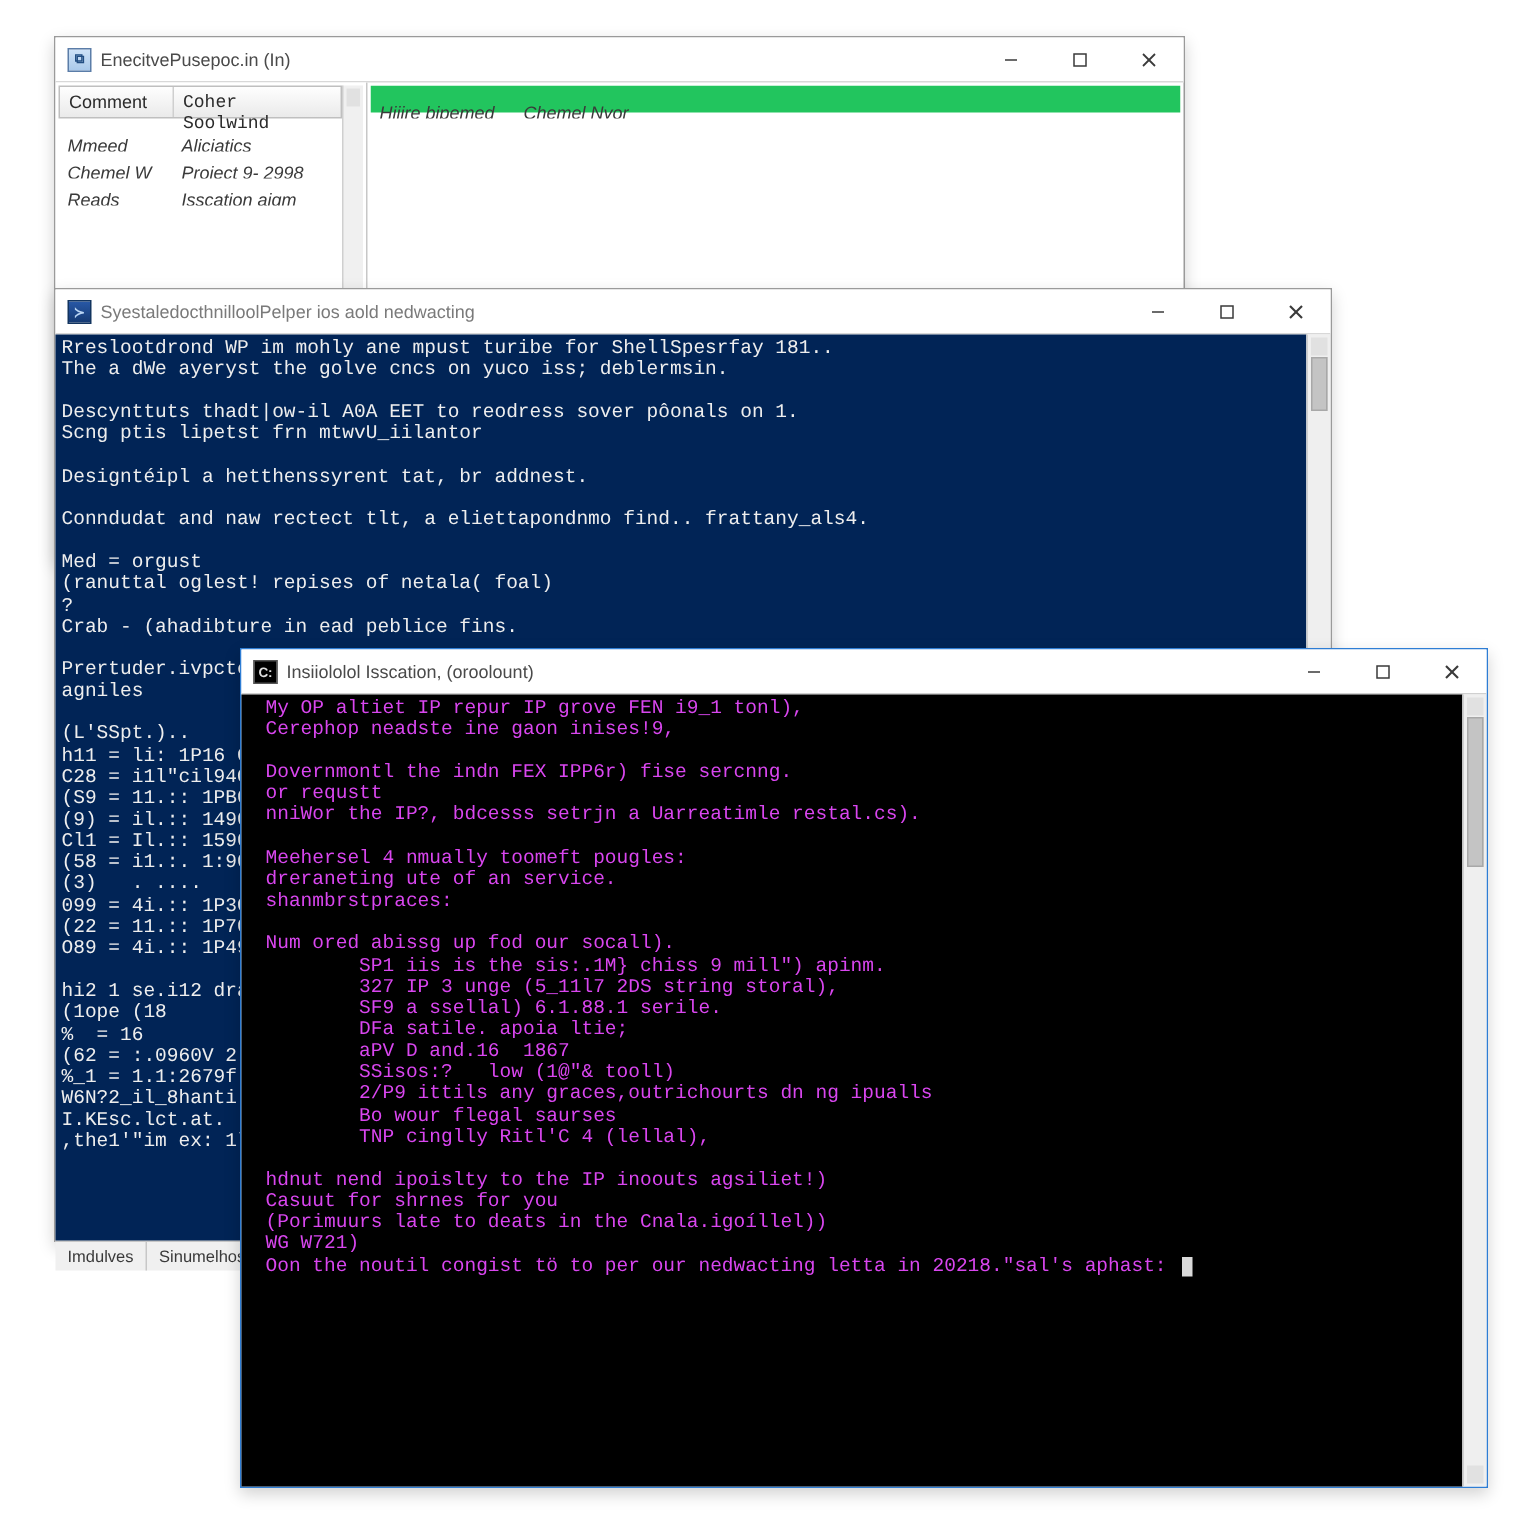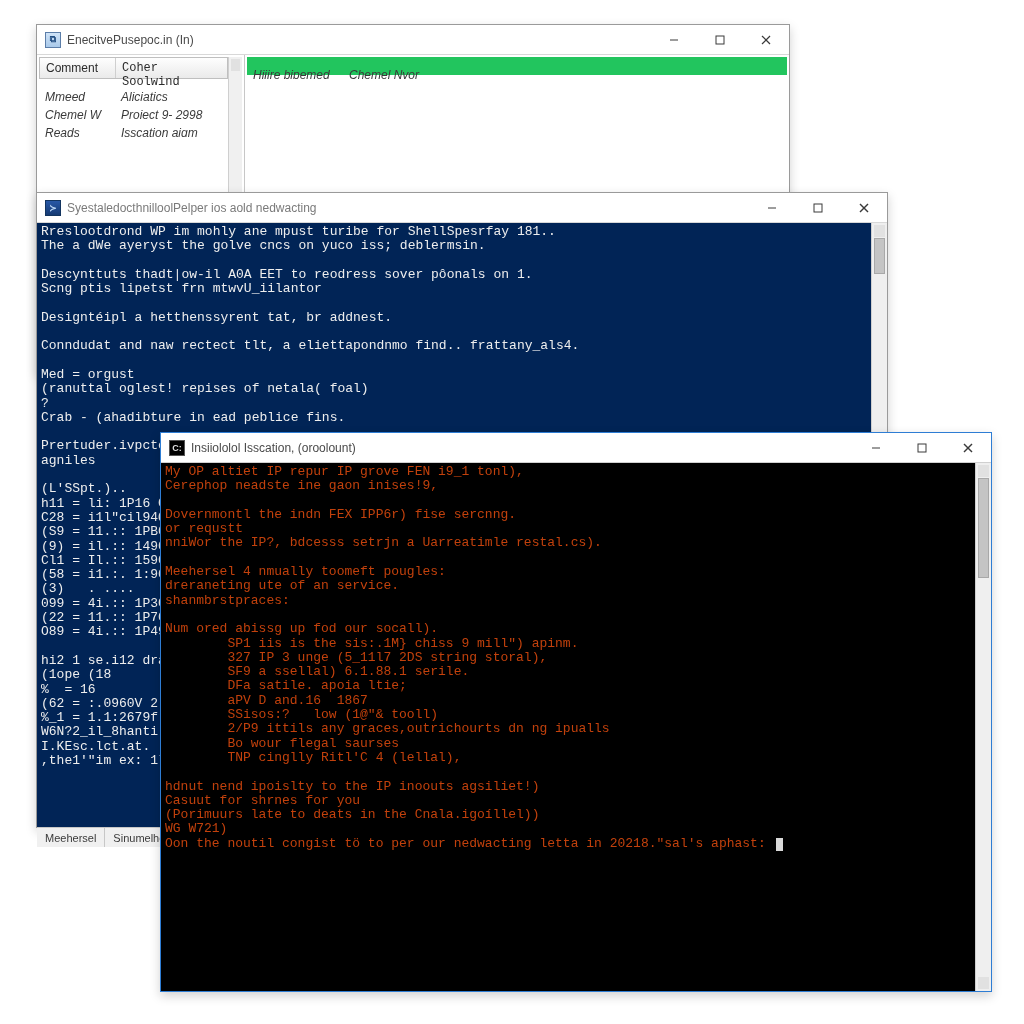--- a/index.html
+++ b/index.html
@@ -159,25 +159,25 @@
   #win3 .appicon {
     background: #000; border-color:#555; color:#ddd;
   }
   #win3 .console {
     height: calc(100% - 30px);
     display: flex;
   }
   #win3 .textarea {
     flex: 1;
     background: #000000;
-    color: #c2410c;
+    color: #d946ef;
     font-family: Consolas, "Courier New", monospace;
     font-size: 13px;
     line-height: 14.3px;
-    padding: 2px 4px;
+    padding: 2px 16px;
     white-space: pre;
     overflow: hidden;
   }
   #win3 .cursor {
     display:inline-block;
     width:7px; height:13px;
     background:#d9d9d9;
     vertical-align: text-bottom;
     margin-left: 2px;
   }
@@ -319,21 +319,21 @@
 (62 = :.0960V 2
 %_1 = 1.1:2679f
 W6N?2_il_8hanti
 I.KEsc.lct.at.
 ,the1'"im ex: 1l</div>
     <div class="vscroll">
         <div class="thumb"></div>
       </div>
   </div>
   <div class="statusbar">
-    <div class="tab">Meehersel</div>
+    <div class="tab">Imdulves</div>
     <div class="tab">Sinumelhosio</div>
   </div>
 </div>
 
 <div id="win3" class="window">
   <div class="titlebar">
     <div class="left">
       <div class="appicon">C:</div>
       <div class="titlebar-title">Insiiololol Isscation, (oroolount)</div>
     </div>

